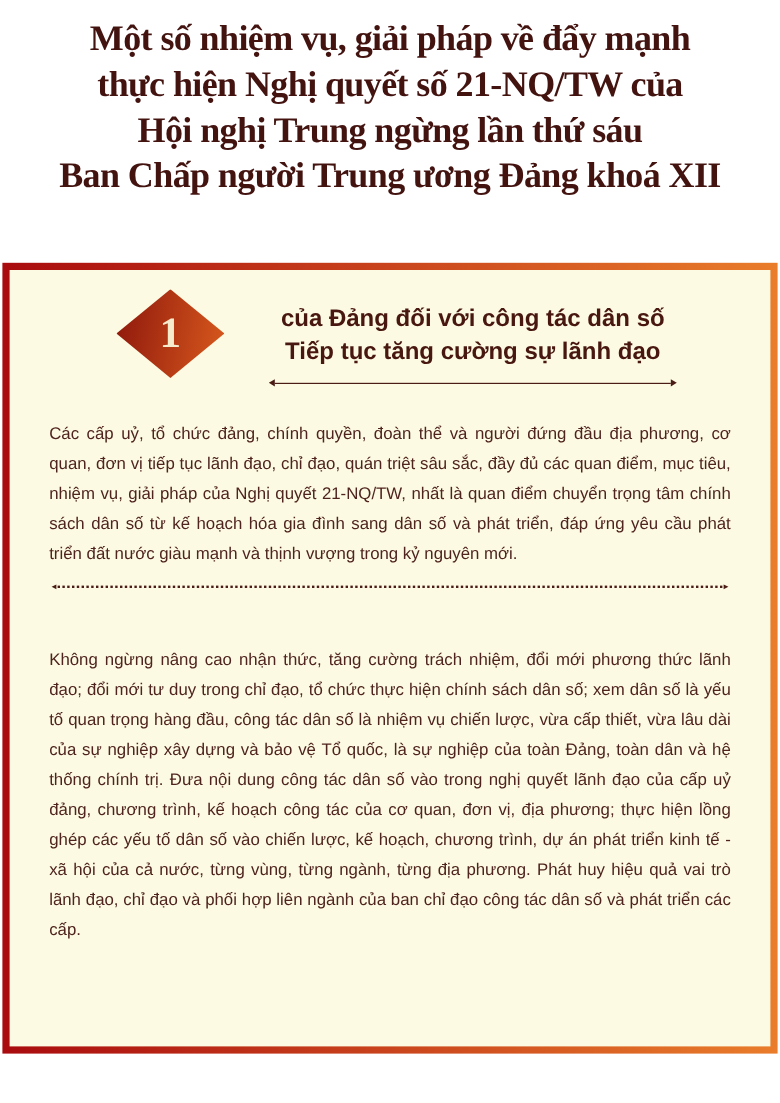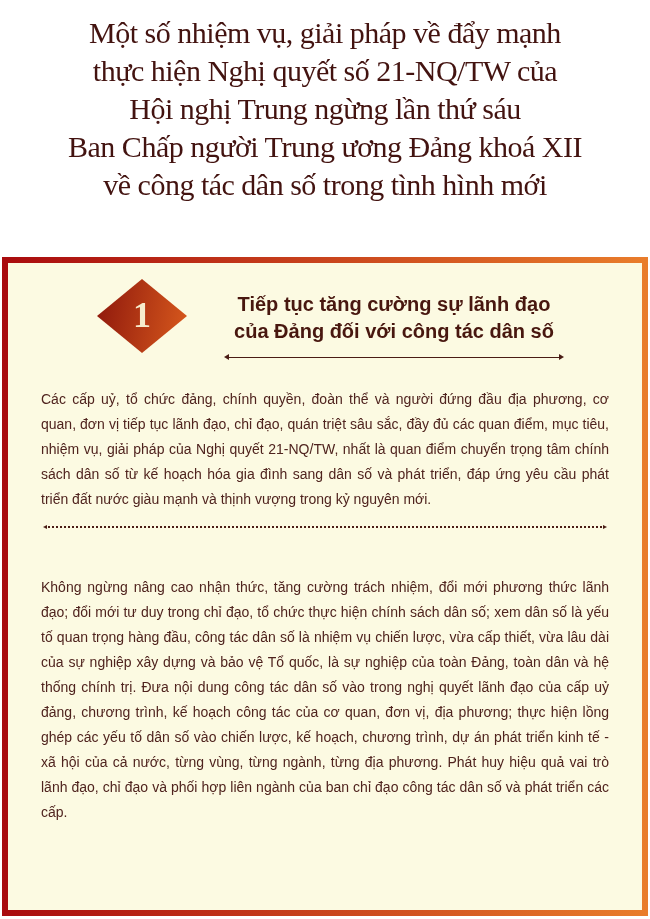--- a/index.html
+++ b/index.html
@@ -16,21 +16,21 @@
     --page-bg:#ffffff;
   }
   html,body{margin:0;padding:0;}
   body{
     width:650px;height:919px;background:var(--page-bg);
     font-family:"Liberation Sans",sans-serif;overflow:hidden;
   }
   .title{
     margin:14px 6px 0;text-align:center;
     font-family:"Liberation Serif","DejaVu Serif",serif;
-    font-weight:normal;font-size:30px;line-height:38px;
+    font-weight:bold;font-size:30px;line-height:38px;
     color:var(--title-text);letter-spacing:-0.5px;
   }
   .panel-border{
     margin:53px 2px 0;height:659px;box-sizing:border-box;padding:6px;
     background:linear-gradient(to right,var(--border-start),var(--border-end));
   }
   .panel{
     background:var(--panel-bg);height:100%;box-sizing:border-box;
     padding:14px 33px 0;overflow:hidden;
   }
@@ -67,33 +67,32 @@
   .para-2{margin-top:46px;}
 </style>
 </head>
 <body>
 
 <header class="title">
   <div>Một số nhiệm vụ, giải pháp về đẩy mạnh</div>
   <div>thực hiện Nghị quyết số 21-NQ/TW của</div>
   <div>Hội nghị Trung ngừng lần thứ sáu</div>
   <div>Ban Chấp người Trung ương Đảng khoá XII</div>
-  <div>về công tác dân số trong tình hình mới</div>
 </header>
 
 <section class="panel-border">
   <div class="panel">
 
     <div class="panel-header">
       <div class="diamond">
         <span class="num">1</span>
       </div>
       <div class="heading">
+        <div>của Đảng đối với công tác dân số</div>
         <div>Tiếp tục tăng cường sự lãnh đạo</div>
-        <div>của Đảng đối với công tác dân số</div>
         <div class="arrow-line">
           <span class="tri tri-l"></span>
           <span class="ln"></span>
           <span class="tri tri-r"></span>
         </div>
       </div>
     </div>
 
     <p class="body-para">Các cấp uỷ, tổ chức đảng, chính quyền, đoàn thể và người đứng đầu địa phương, cơ quan, đơn vị tiếp tục lãnh đạo, chỉ đạo, quán triệt sâu sắc, đầy đủ các quan điểm, mục tiêu, nhiệm vụ, giải pháp của Nghị quyết 21-NQ/TW, nhất là quan điểm chuyển trọng tâm chính sách dân số từ kế hoạch hóa gia đình sang dân số và phát triển, đáp ứng yêu cầu phát triển đất nước giàu mạnh và thịnh vượng trong kỷ nguyên mới.</p>
 

